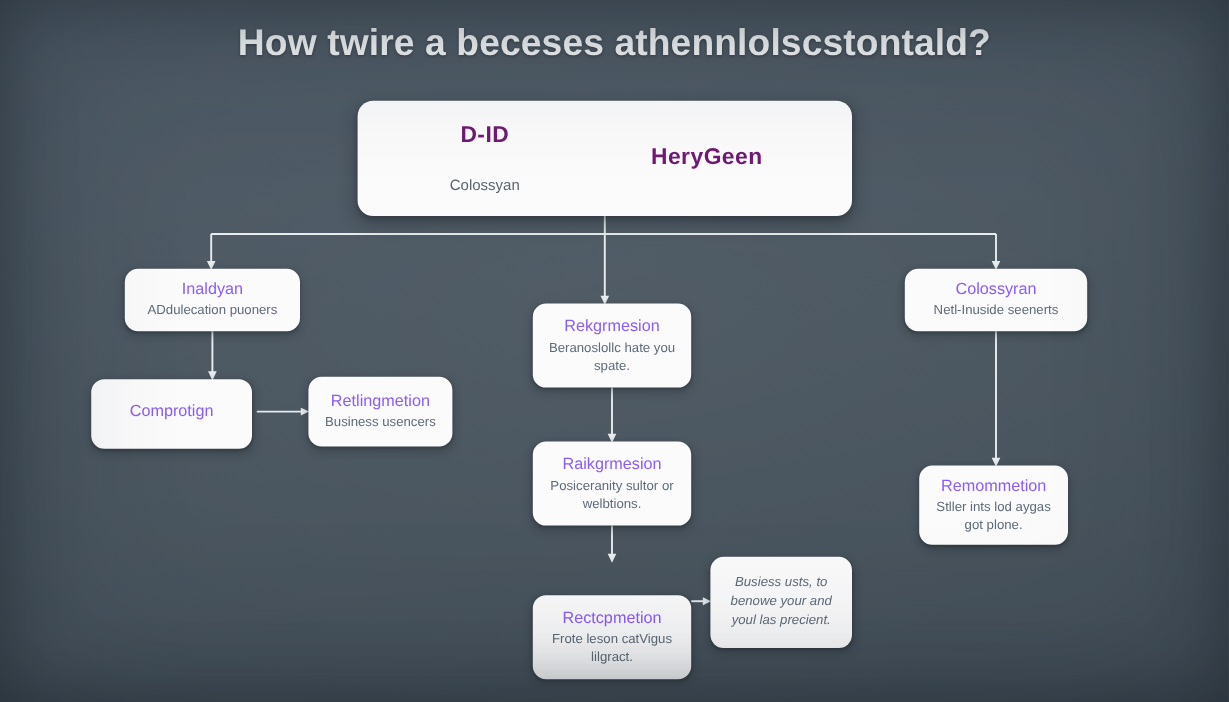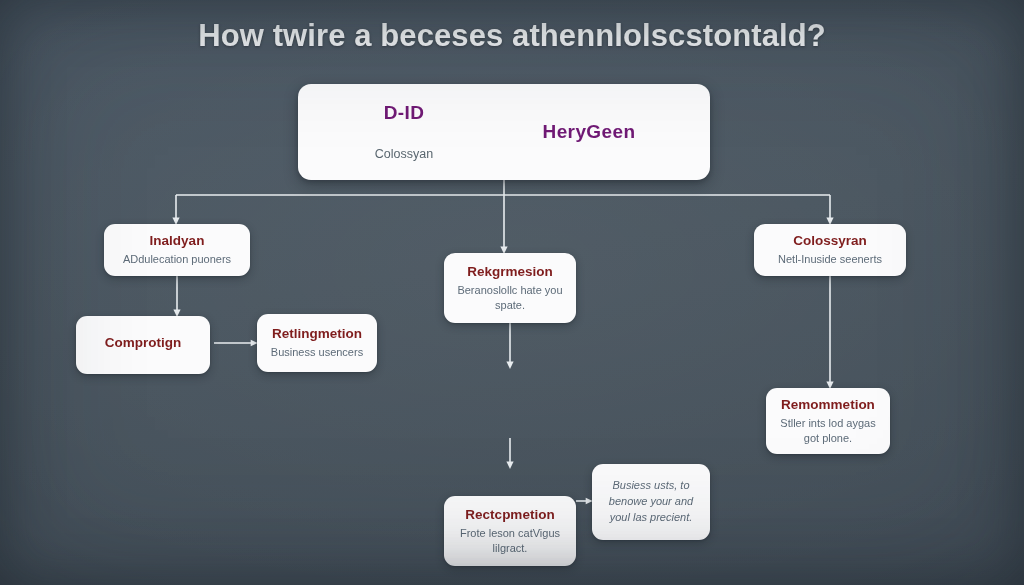--- a/index.html
+++ b/index.html
@@ -76,22 +76,22 @@
     display: flex;
     flex-direction: column;
     align-items: center;
     justify-content: center;
     text-align: center;
     padding: 6px 10px;
     overflow: hidden;
   }
 
   .node .n-title {
-    color: #7f1d1d;
-    font-weight: 700;
+    color: #8b5cf6;
+    font-weight: 400;
     font-size: 13.5px;
     line-height: 1.2;
     margin-bottom: 3px;
     white-space: nowrap;
   }
   .node .n-sub {
     color: #5d6b78;
     font-size: 11px;
     line-height: 1.35;
     font-weight: 400;
@@ -220,20 +220,24 @@
   <div class="node" id="node-l3">
     <div class="n-title">Retlingmetion</div>
     <div class="n-sub">Business usencers</div>
   </div>
 
   <div class="node" id="node-c1">
     <div class="n-title">Rekgrmesion</div>
     <div class="n-sub">Beranoslollc hate you spate.</div>
   </div>
 
+  <div class="node" id="node-c2">
+    <div class="n-title">Raikgrmesion</div>
+    <div class="n-sub">Posiceranity sultor or welbtions.</div>
+  </div>
 
   <div class="node" id="node-c3">
     <div class="n-title">Rectcpmetion</div>
     <div class="n-sub">Frote leson catVigus lilgract.</div>
   </div>
 
   <div class="node" id="node-c3b">
     <div class="n-sub">Busiess usts, to benowe your and youl las precient.</div>
   </div>
 

